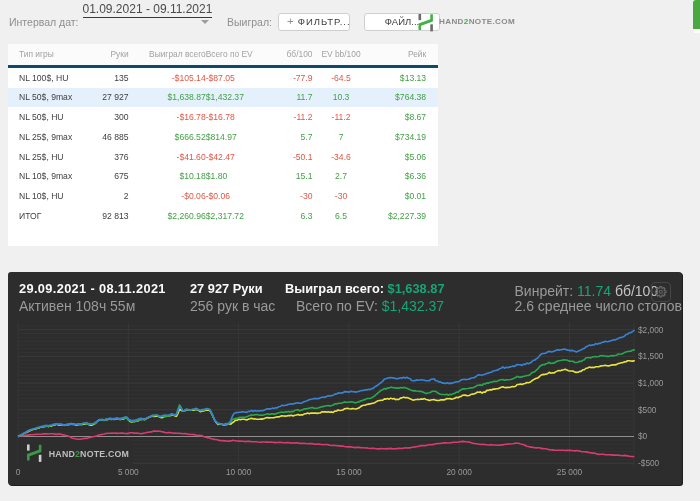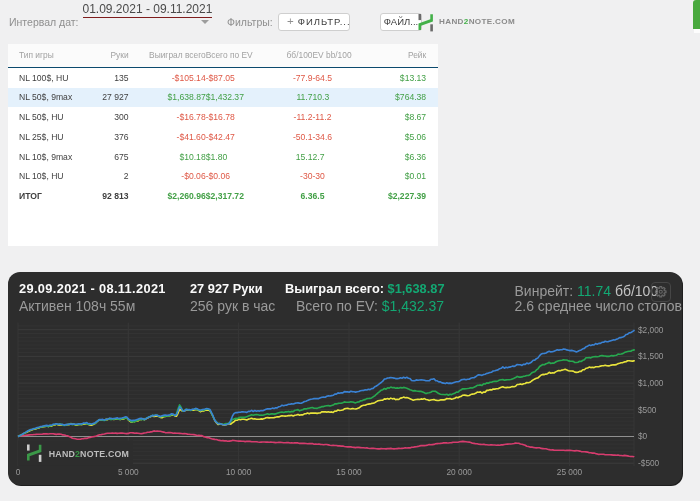--- a/index.html
+++ b/index.html
@@ -8,49 +8,49 @@
 .dateCtl{left:82.5px;top:2px;color:#4a4a4a;font-size:12px;border-bottom:1px solid #7f1d1d;padding-bottom:1px}
 .caret{left:200.5px;top:19.5px;width:0;height:0;border-left:4px solid transparent;border-right:4px solid transparent;border-top:4.5px solid #9d9d9d}
 .btn{position:absolute;top:12.5px;height:18.5px;background:#fff;border:1px solid #cfcfcf;border-radius:3px;color:#3d3d3d;font-size:9.5px;display:flex;align-items:center;justify-content:center;letter-spacing:0}
 .greenCorner{left:692.5px;top:0;width:7.5px;height:28.5px;background:#49a93e;border-radius:3px 0 0 0}
 .whiteUnder{left:693.5px;top:28.5px;width:6.5px;height:4.5px;background:#fdfdfd}
 .h2nText{font-size:8.1px;font-weight:bold;color:#8a8a8a;letter-spacing:.35px}
 .h2nText b{color:#43b049}
 
 .card{left:8px;top:44px;width:430px;height:201.5px;background:#fff}
 .trow{display:flex;align-items:center;font-size:8.6px;height:19.72px}
-.thead{height:23.8px;color:#a2a2a2;background:#fbfbfb;border-bottom:1px solid #0c4a6e;font-size:8.4px}
+.thead{height:23.8px;color:#a2a2a2;background:#fbfbfb;border-bottom:3px solid #0c4a6e;font-size:8.4px}
 .c1{width:80px;padding-left:11px;text-align:left}
 .c2{width:40.6px;text-align:right}
 .c3{width:77.1px;text-align:right}
 .c4{width:58.7px;text-align:left}
 .c5{width:48.1px;text-align:right}
-.c6{width:57.1px;text-align:left}
+.c6{width:57.1px;text-align:center}
 .c7{width:56.6px;text-align:right}
 .dark{color:#3f3f3f}
 .g{color:#43a047}
 .r{color:#df5846}
 .hl{background:#e4f1fc}
-.tot{font-weight:bold}
-
-.panel{left:8px;top:272px;width:673.5px;height:213px;background:#2d2d2d;border-radius:12px;box-shadow:1px 1px 0 #1e1e1e}
+.tot{font-weight:normal}
+
+.panel{left:8px;top:272px;width:673.5px;height:213px;background:#2d2d2d;border-radius:3px;box-shadow:1px 1px 0 #1e1e1e}
 .p1{position:absolute;top:9px;font-size:12.8px;font-weight:bold;color:#fbfbfb;white-space:nowrap}
 .p2{position:absolute;top:26px;font-size:14px;color:#9a9a9a;white-space:nowrap}
 .pg{color:#13a873}
 .gearBox{position:absolute;left:643px;top:10px;width:19.5px;height:19.5px;border:1px solid #464646;border-radius:4px}
 svg text{font-family:"Liberation Sans",sans-serif}
 </style></head>
 <body>
 
 <div class="abs tlabel" style="left:9px;top:16px">Интервал дат:</div>
 <div class="abs dateCtl">01.09.2021 - 09.11.2021</div>
 <div class="abs caret"></div>
-<div class="abs tlabel" style="left:227px;top:16px">Фильтры:</div>
+<div class="abs tlabel" style="left:227px;top:16px">Выиграл:</div>
 <div class="btn" style="left:278px;width:72px;letter-spacing:1px;justify-content:flex-start;padding-left:8px"><span style="color:#8f8f8f;font-size:11.5px;font-weight:400;margin-right:4px;margin-top:-1px;letter-spacing:0">+</span>ФИЛЬТР...</div>
-<div class="btn" style="left:380px;width:42px">ФАЙЛ...</div>
+<div class="btn" style="left:364px;width:76px">ФАЙЛ...</div>
 <svg class="abs" style="left:417.5px;top:13.5px" width="15" height="18" viewBox="0 0 15 18">
  <rect x="0.5" y="0" width="2.6" height="6.1" fill="#6a6a6a"></rect>
  <rect x="12.3" y="10.3" width="2.6" height="7.1" fill="#6a6a6a"></rect>
  <path d="M0.5,9.5 L12.3,5.2 L12.3,0.3 L14.9,0.3 L14.9,7.5 L3.1,11.8 L3.1,15.9 L0.5,15.9 Z" fill="#43b049"></path>
 </svg>
 <div class="abs h2nText" style="left:439px;top:17px">HAND<b>2</b>NOTE.COM</div>
 <div class="abs greenCorner"></div>
 <div class="abs whiteUnder"></div>
 
 <div class="abs card">
@@ -82,20 +82,29 @@
       <div class="c7 g">$764.38</div>
     </div>
  <div class="trow">
       <div class="c1 dark">NL 50$, HU</div>
       <div class="c2 dark">300</div>
       <div class="c3 r">-$16.78</div>
       <div class="c4 r">-$16.78</div>
       <div class="c5 r">-11.2</div>
       <div class="c6 r">-11.2</div>
       <div class="c7 g">$8.67</div>
+    </div>
+ <div class="trow">
+      <div class="c1 dark">NL 25$, 9max</div>
+      <div class="c2 dark">46 885</div>
+      <div class="c3 g">$666.52</div>
+      <div class="c4 g">$814.97</div>
+      <div class="c5 g">5.7</div>
+      <div class="c6 g">7</div>
+      <div class="c7 g">$734.19</div>
     </div>
  <div class="trow">
       <div class="c1 dark">NL 25$, HU</div>
       <div class="c2 dark">376</div>
       <div class="c3 r">-$41.60</div>
       <div class="c4 r">-$42.47</div>
       <div class="c5 r">-50.1</div>
       <div class="c6 r">-34.6</div>
       <div class="c7 g">$5.06</div>
     </div>

